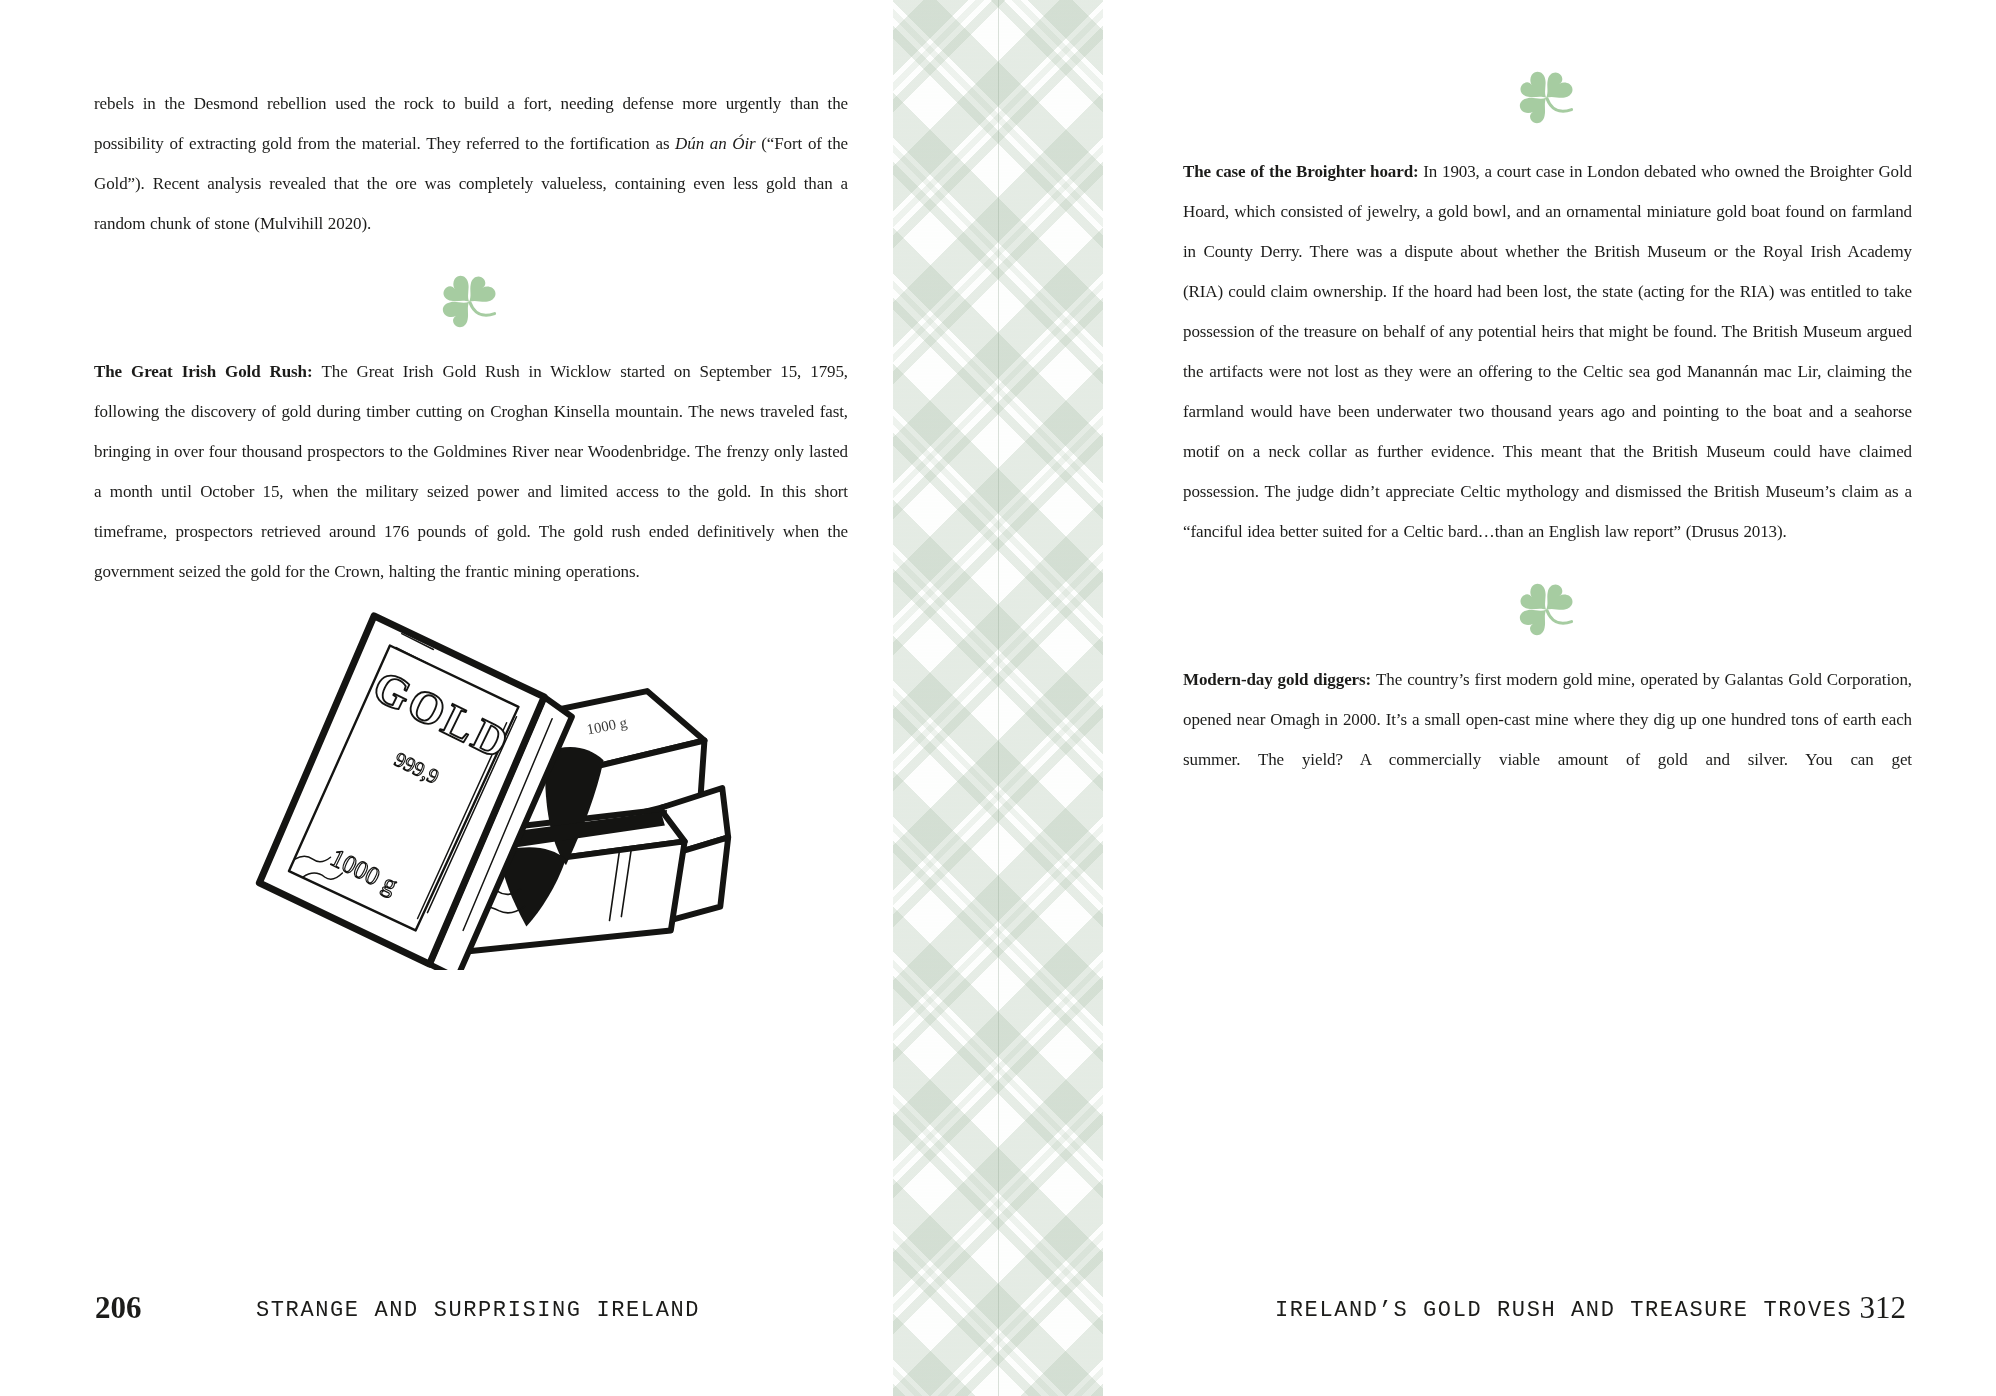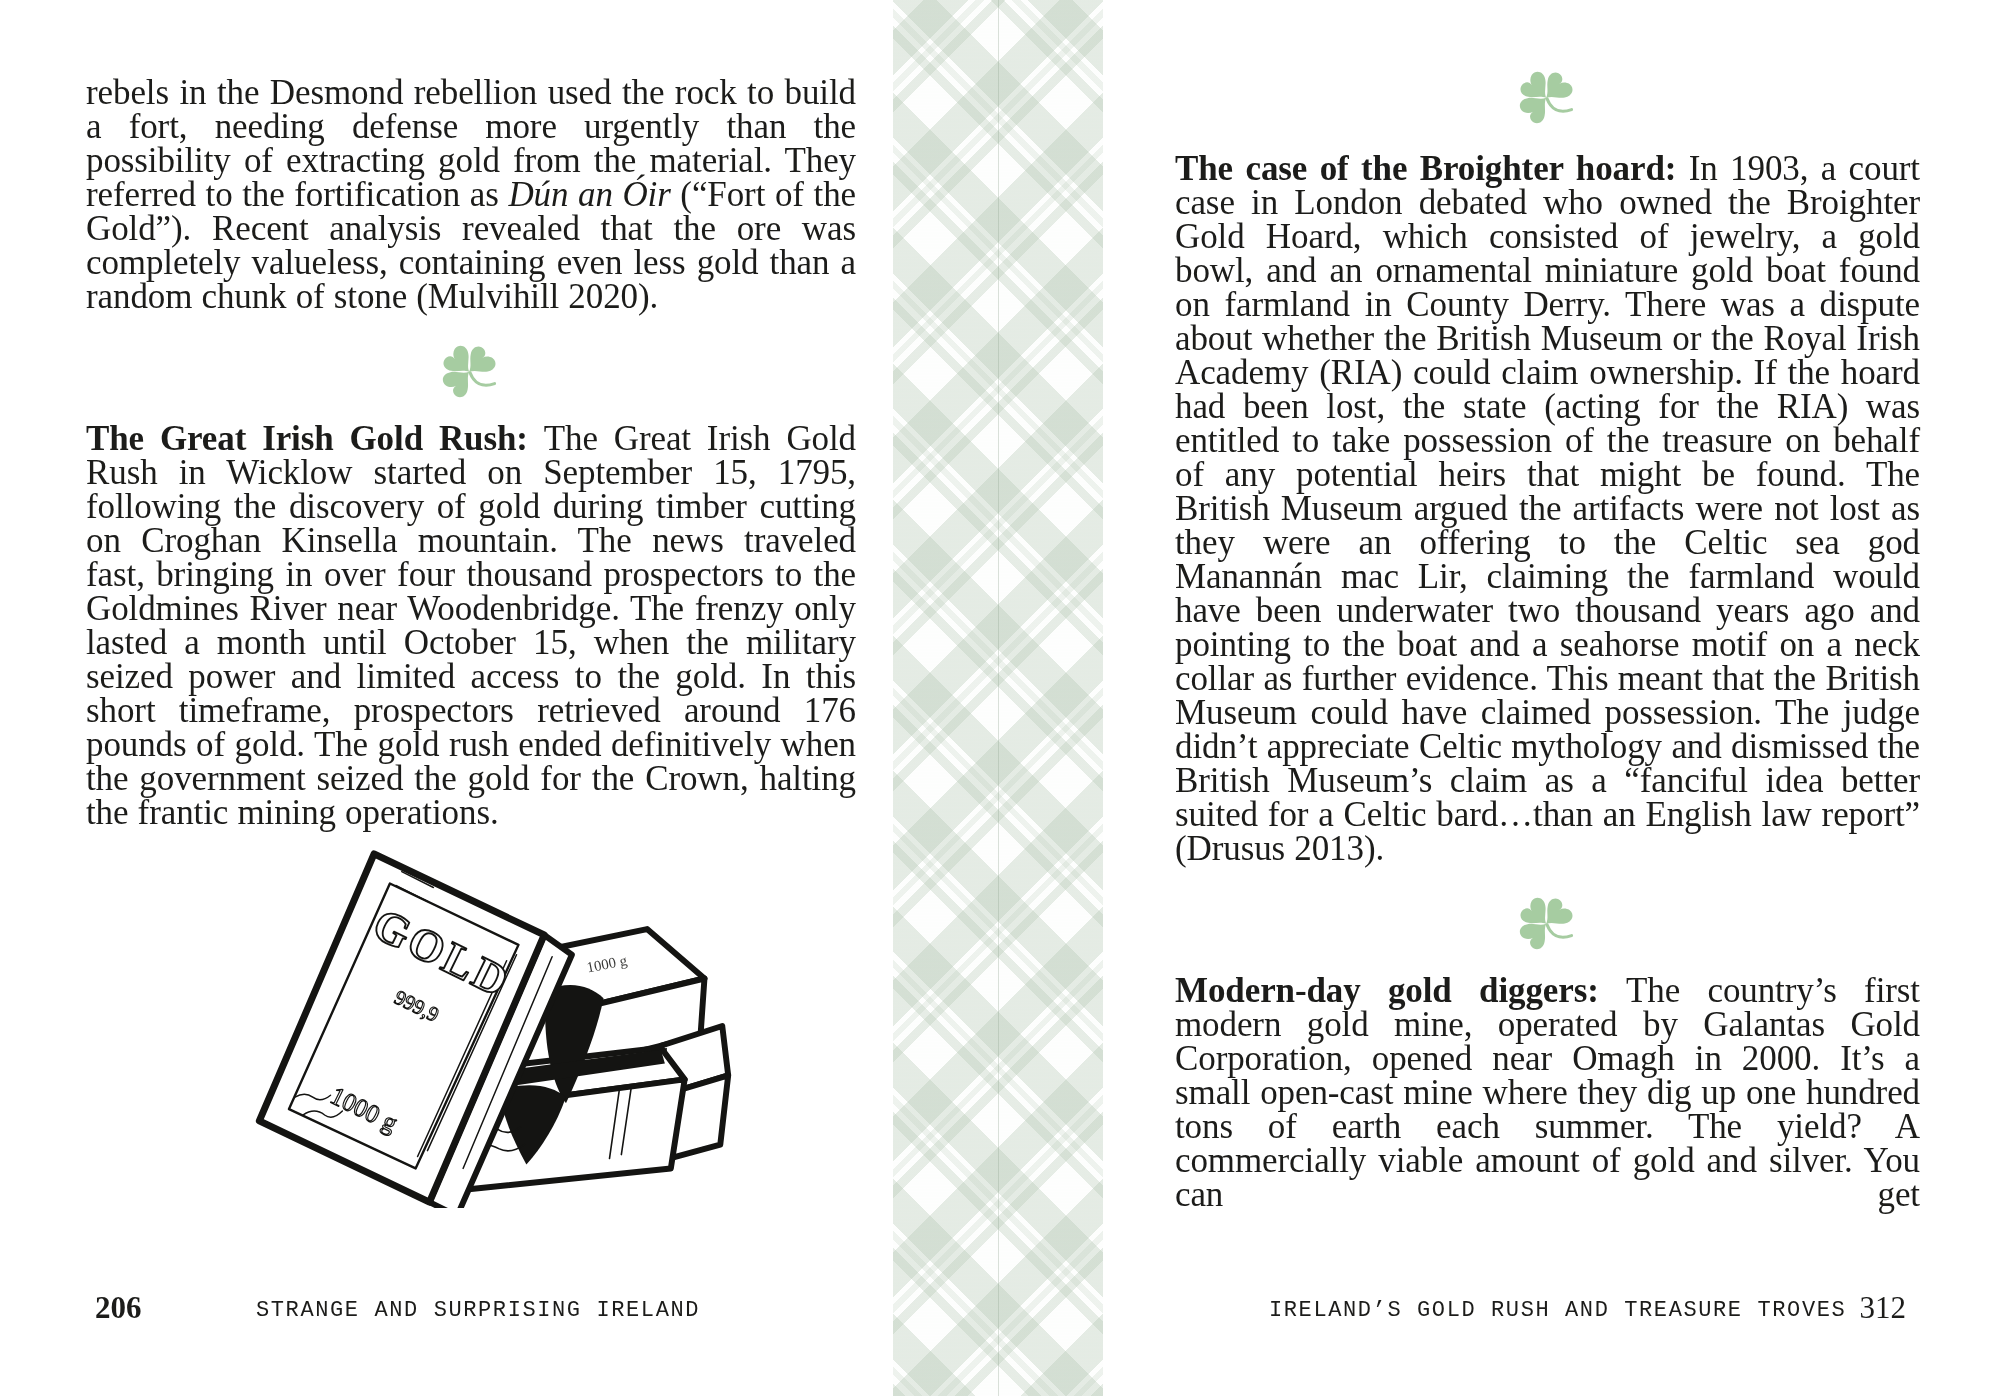--- a/index.html
+++ b/index.html
@@ -58,23 +58,23 @@
     bottom: 0;
     width: 1px;
     background: rgba(150,170,150,0.35);
   }
 
   .page-content { position: relative; }
   .page-left  .page-content { padding: 76px 37px 0 86px; }
   .page-right .page-content { padding: 66px 76px 0 72px; }
 
   p.body-text {
-    margin: 0;
-    font-size: 35px;
-    line-height: 34px;
+    margin: 8px;
+    font-size: 17px;
+    line-height: 40px;
     text-align: justify;
     letter-spacing: -0.1px;
     word-spacing: 0.5px;
   }
   p.body-text.continued { text-align-last: justify; }
   .seg-bold   { font-weight: bold; }
   .seg-italic { font-style: italic; }
   .seg-regular { }
 
   .divider {
@@ -105,21 +105,21 @@
     white-space: nowrap;
     font-family: Liberation Mono, monospace;
   }
   .footer .page-num {
     position: absolute;
     top: 0;
     font-size: 31px;
   }
   .footer-left  .page-num      { left: 95px; font-weight: bold; }
   .footer-left  .running-title { left: 256px; }
-  .footer-right .running-title { left: 166px; }
+  .footer-right .running-title { left: 172px; }
   .footer-right .page-num      { right: 90px; }
 </style>
 </head>
 <body>
 
 <svg width="0" height="0" style="position:absolute">
   <defs>
     <g id="shamrock-shape">
       <path id="shamrock-leaf" d="M0,0 C-3,-7 -9,-9 -13,-15 C-18,-22 -14,-30 -6,-29 C-2,-28 0,-25 -1,-21 C0,-25 3,-28 7,-29 C15,-30 19,-22 14,-15 C10,-9 3,-7 0,0 Z"></path>
     </g>

